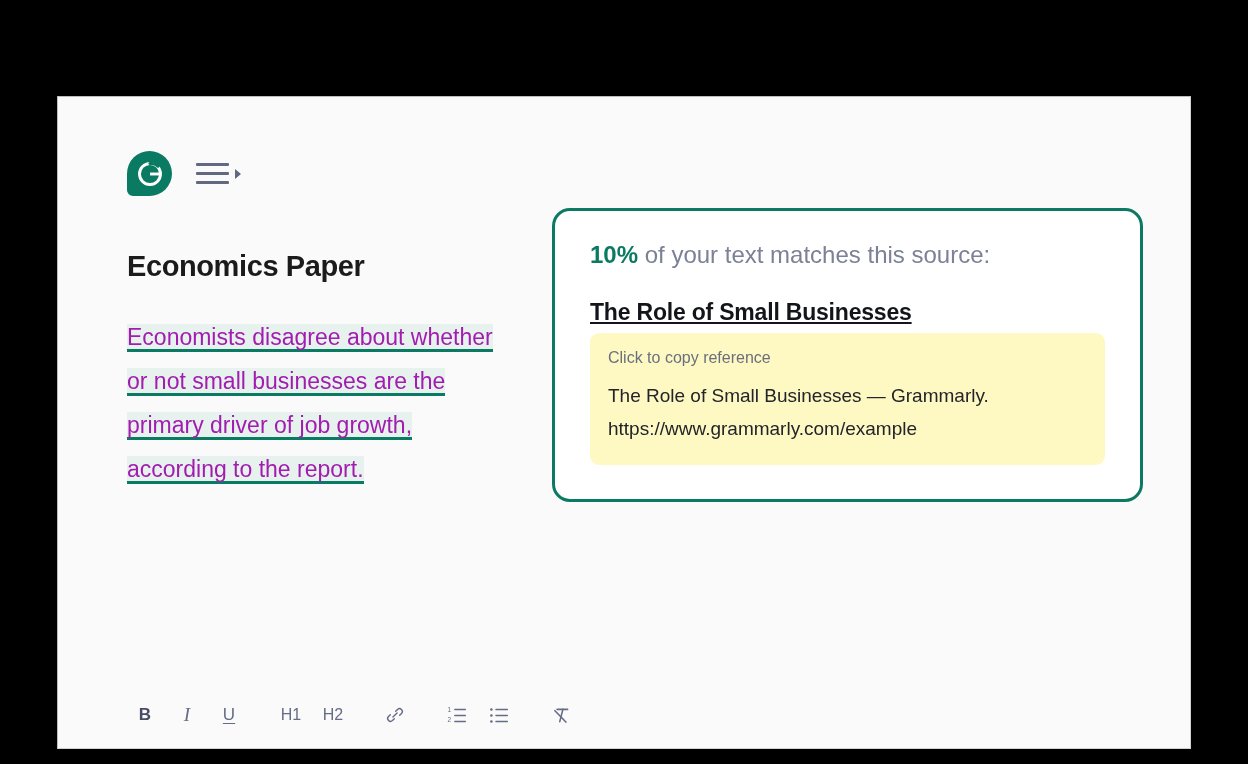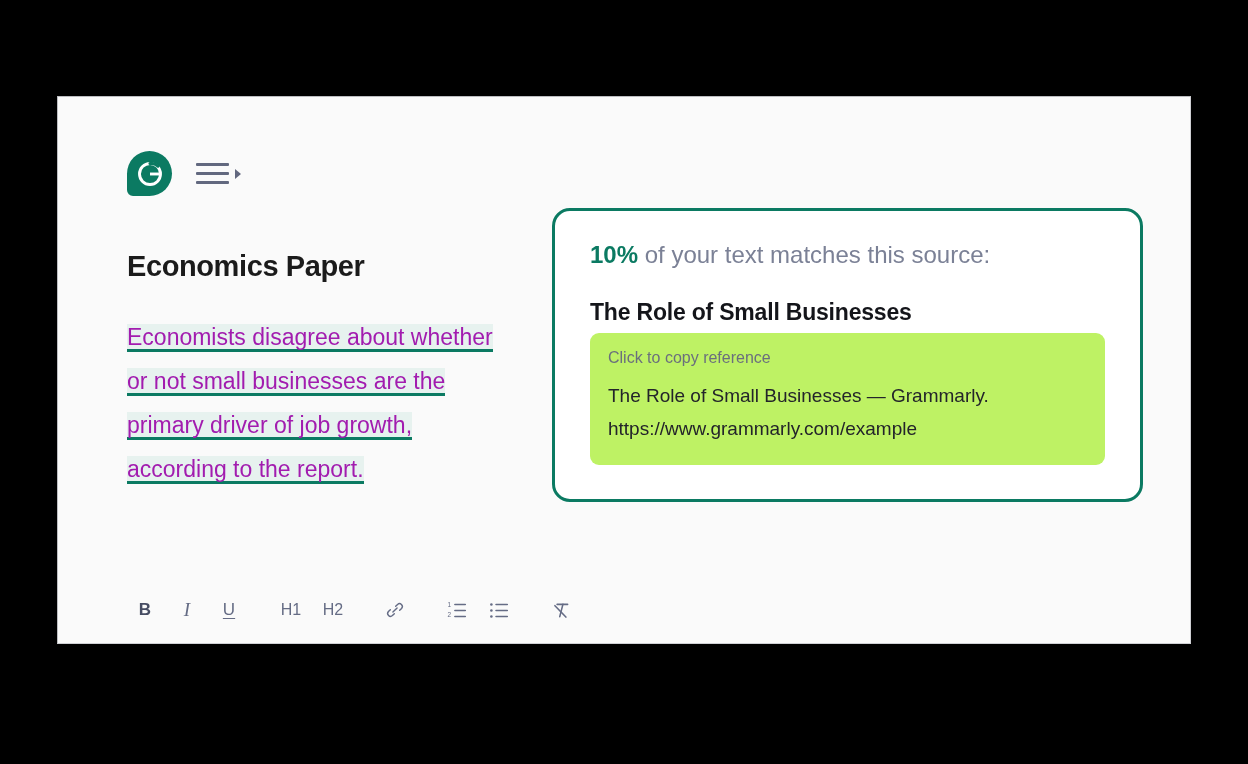--- a/index.html
+++ b/index.html
@@ -10,21 +10,21 @@
     background: #000000;
     font-family: "Liberation Sans", sans-serif;
     overflow: hidden;
   }
 
   #app-panel {
     position: absolute;
     left: 57px;
     top: 96px;
     width: 1134px;
-    height: 548px;
+    height: 653px;
     background: #fafafa;
     border: 1px solid #cfd0d4;
     border-left-color: #bcbdc1;
     border-top-color: #bcbdc1;
   }
 
   
   #header-bar {
     position: absolute;
     left: 69px;
@@ -151,31 +151,32 @@
     color: #0b7a62;
     font-weight: bold;
   }
 
   #source-title {
     font-size: 23px;
     font-weight: bold;
     color: #14151a;
     letter-spacing: -0.2px;
     margin-bottom: 7px;
+    text-decoration: underline;
   }
   #source-url {
     font-size: 20px;
     color: #0b7a62;
     text-decoration: none;
     display: inline-block;
     margin-bottom: 26px;
   }
 
   #reference-box {
-    background: #bef264;
+    background: #fef9c3;
     border-radius: 9px;
     padding: 16px 18px 20px 18px;
     cursor: pointer;
   }
   #reference-hint {
     font-size: 16px;
     color: #6a6f7d;
     margin-bottom: 12px;
   }
   #reference-text {

